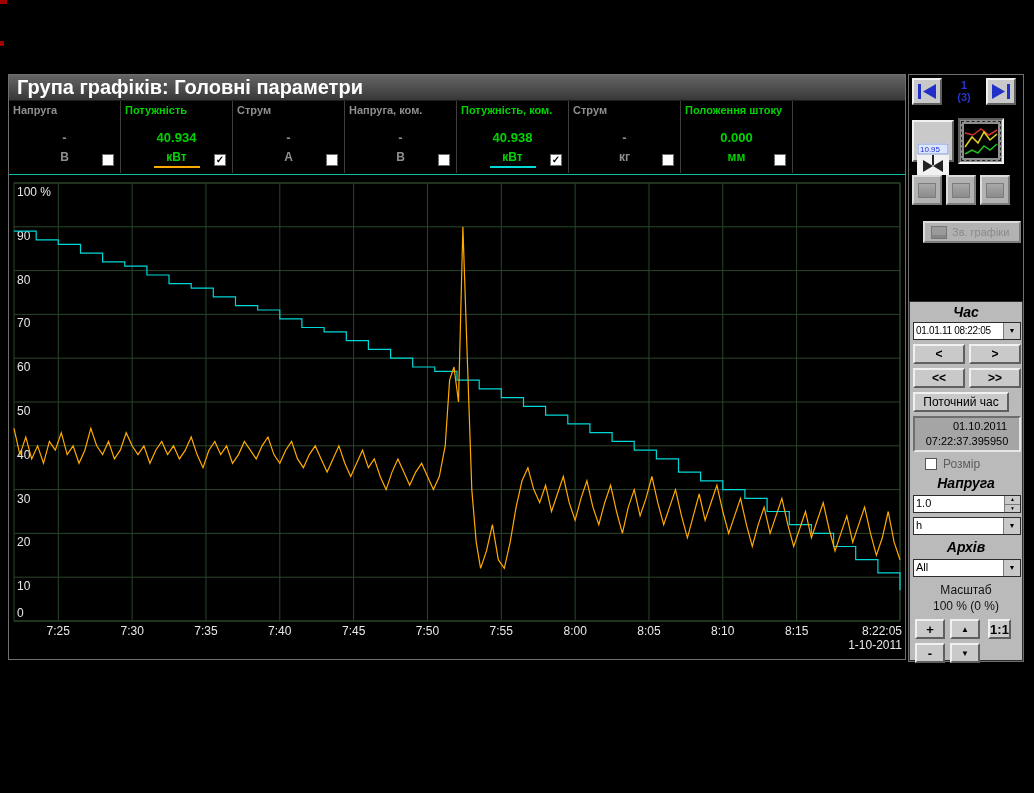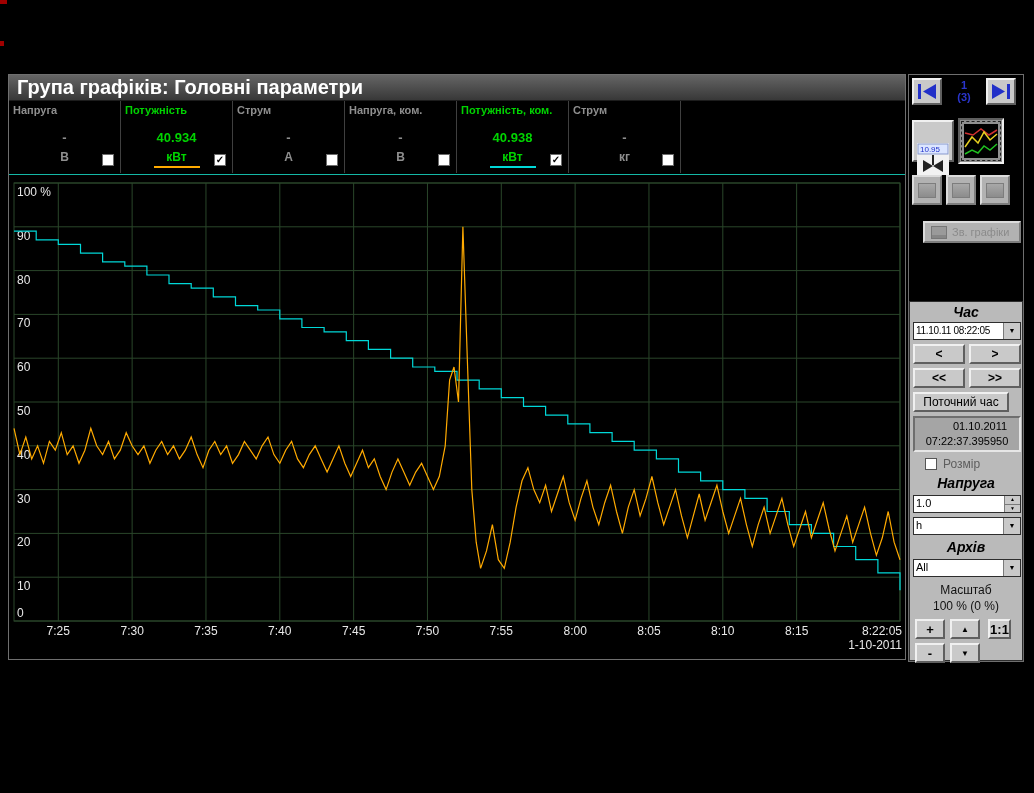--- a/index.html
+++ b/index.html
@@ -140,20 +140,31 @@
         </div>
         <span class="ch-check">✓</span>
       </div>
     </div>
         <div class="ch">
       <div class="ch-label">Струм</div>
       <div class="ch-value">-</div>
       <div class="ch-bottom">
         <div class="ch-unitwrap">
           <span class="ch-unit">кг</span>
+          
+        </div>
+        <span class="ch-check"></span>
+      </div>
+    </div>
+        <div class="ch active">
+      <div class="ch-label">Положення штоку</div>
+      <div class="ch-value">0.000</div>
+      <div class="ch-bottom">
+        <div class="ch-unitwrap">
+          <span class="ch-unit">мм</span>
           
         </div>
         <span class="ch-check"></span>
       </div>
     </div>
       </div>
     <div class="chart">
       <svg id="plot" width="894" height="484">
           <line x1="4" y1="446" x2="890" y2="446" stroke="#2a462a" stroke-width="1"></line>
           <line x1="4" y1="402.2" x2="890" y2="402.2" stroke="#2a462a" stroke-width="1"></line>
@@ -260,21 +271,21 @@
 
     <button class="b3 zv">
       <span class="zv-ic"></span>
       <span>Зв. графіки</span>
     </button>
 
     <div class="grp">
       <div class="grp-h" style="top:2px">Час</div>
 
       <div class="field" style="left:3px;top:20px;width:108px">
-        <span class="txt">11.10.11 08:22:05</span>
+        <span class="txt">01.01.11 08:22:05</span>
         <span class="arw">▼</span>
       </div>
 
       <button class="b3 tbtn" style="left:3px;top:42px;width:52px">&lt;</button>
       <button class="b3 tbtn" style="left:59px;top:42px;width:52px">&gt;</button>
       <button class="b3 tbtn" style="left:3px;top:66px;width:52px">&lt;&lt;</button>
       <button class="b3 tbtn" style="left:59px;top:66px;width:52px">&gt;&gt;</button>
       <button class="b3 tbtn" style="left:3px;top:90px;width:96px;font-weight:normal">Поточний час</button>
 
       <div class="dtdisp">

